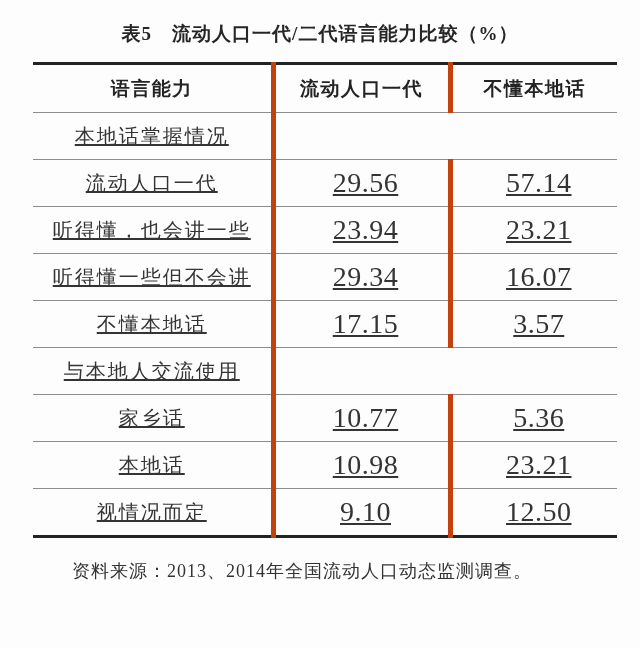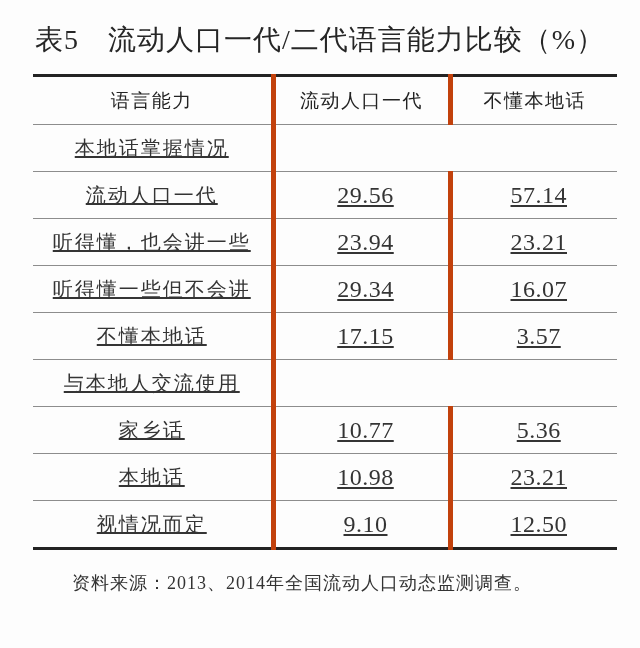--- a/index.html
+++ b/index.html
@@ -15,22 +15,22 @@
     color: #2e2e2e;
   }
   .page {
     position: relative;
     width: 640px;
     height: 648px;
   }
   .table-title {
     padding-top: 21px;
     text-align: center;
-    font-size: 28px;
-    font-weight: normal;
+    font-size: 19px;
+    font-weight: bold;
     letter-spacing: 1px;
     color: #262626;
     font-family: "Liberation Serif", "DejaVu Serif", serif;
   }
   table.stat-table {
     border-collapse: collapse;
     table-layout: fixed;
     width: 584px;
     margin: 15px 0 0 33px;
     border-top: 3px solid #232323;
@@ -42,36 +42,36 @@
   .stat-table th, .stat-table td {
     padding: 0;
     text-align: center;
     vertical-align: middle;
     white-space: nowrap;
     overflow: hidden;
   }
   .stat-table thead th {
     height: 47px;
     font-family: "Liberation Sans", "DejaVu Sans", sans-serif;
-    font-weight: normal;
+    font-weight: bold;
     font-size: 19px;
     letter-spacing: 1.5px;
     color: #232323;
   }
   .stat-table tbody td {
     height: 46px;
     font-size: 20px;
     letter-spacing: 2px;
     color: #343434;
     border-top: 1px solid #8d8d8d;
     text-decoration: underline;
   }
   .stat-table td.num {
     letter-spacing: 0.5px;
-    font-size: 24px;
+    font-size: 28px;
     padding-left: 8px;
   }
   .vline {
     border-left: 5px solid #c2410c;
   }
   .source-note {
     margin: 21px 0 0 72px;
     font-size: 18px;
     letter-spacing: 1px;
     color: #333333;

